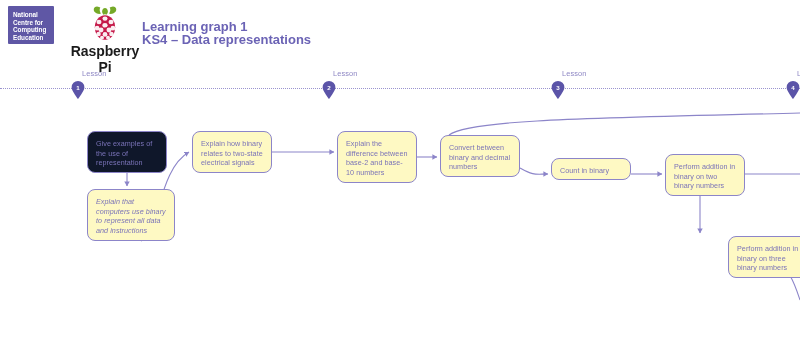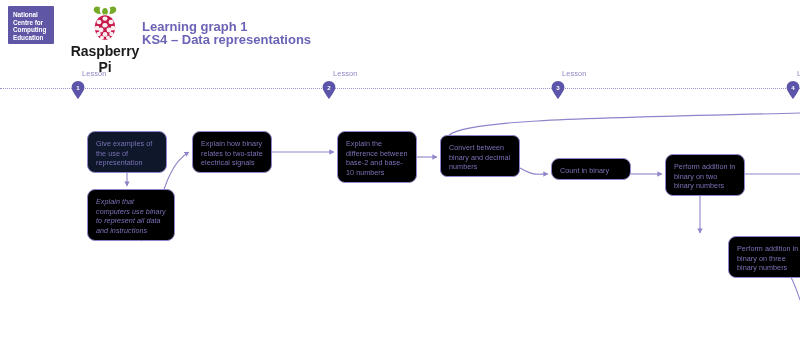--- a/index.html
+++ b/index.html
@@ -123,21 +123,21 @@
     border: 1.1px solid #8c85c9;
     border-radius: 8px;
     padding: 7px 8px 6px 8px;
     font-size: 7.2px;
     line-height: 9.6px;
     color: #7a73b8;
     letter-spacing: 0.05px;
     overflow: hidden;
   }
   .node.lilac { background: #0f172a; }
-  .node.cream { background: #000000; }
+  .node.cream { background: #fef9c3; }
 </style>
 </head>
 <body>
 
 <div id="header">
 
   <div class="ncce-logo">
     <div class="ncce-logo-text">National
 Centre for
 Computing
@@ -240,17 +240,17 @@
 
     <path d="M772,258 C790,268 795,285 800,300"></path>
   </g>
 </svg>
 
 <div id="nodes">
     <div class="node lilac" style="left: 87px; top: 131px; width: 80px; height: 42px;"><span>Give examples of the use of representation</span></div>
     <div class="node cream" style="left: 87px; top: 189px; width: 88px; height: 52px; font-style: italic;"><span>Explain that computers use binary to represent all data and instructions</span></div>
     <div class="node cream" style="left: 192px; top: 131px; width: 80px; height: 42px;"><span>Explain how binary relates to two-state electrical signals</span></div>
     <div class="node cream" style="left: 337px; top: 131px; width: 80px; height: 52px;"><span>Explain the difference between base-2 and base-10 numbers</span></div>
-    <div class="node cream" style="left: 440px; top: 135px; width: 80px; height: 42px; border-radius: 7px;"><span>Convert between binary and decimal numbers</span></div>
+    <div class="node cream" style="left: 440px; top: 135px; width: 80px; height: 42px;"><span>Convert between binary and decimal numbers</span></div>
     <div class="node cream" style="left: 551px; top: 158px; width: 80px; height: 22px;"><span>Count in binary</span></div>
     <div class="node cream" style="left: 665px; top: 154px; width: 80px; height: 42px;"><span>Perform addition in binary on two binary numbers</span></div>
     <div class="node cream" style="left: 692px; top: 236px; width: 80px; height: 42px; margin-left: 36px;"><span>Perform addition in binary on three binary numbers</span></div>
   </div>
 
 </body></html>

